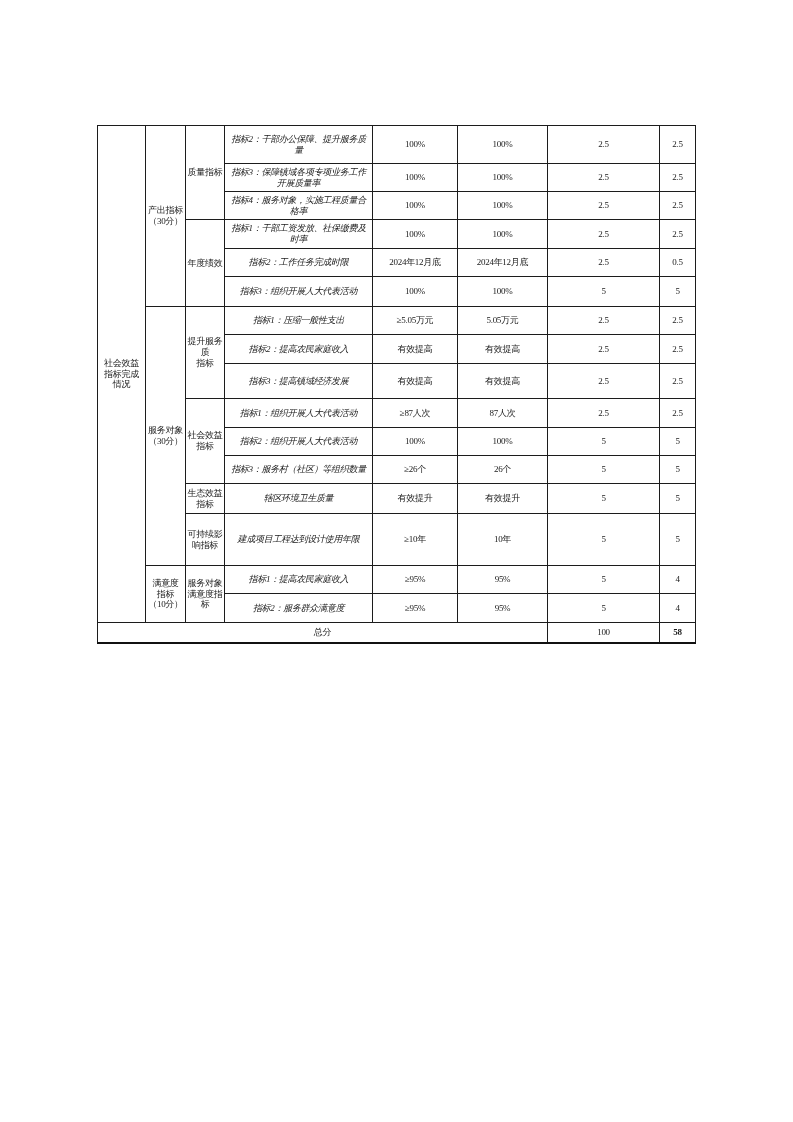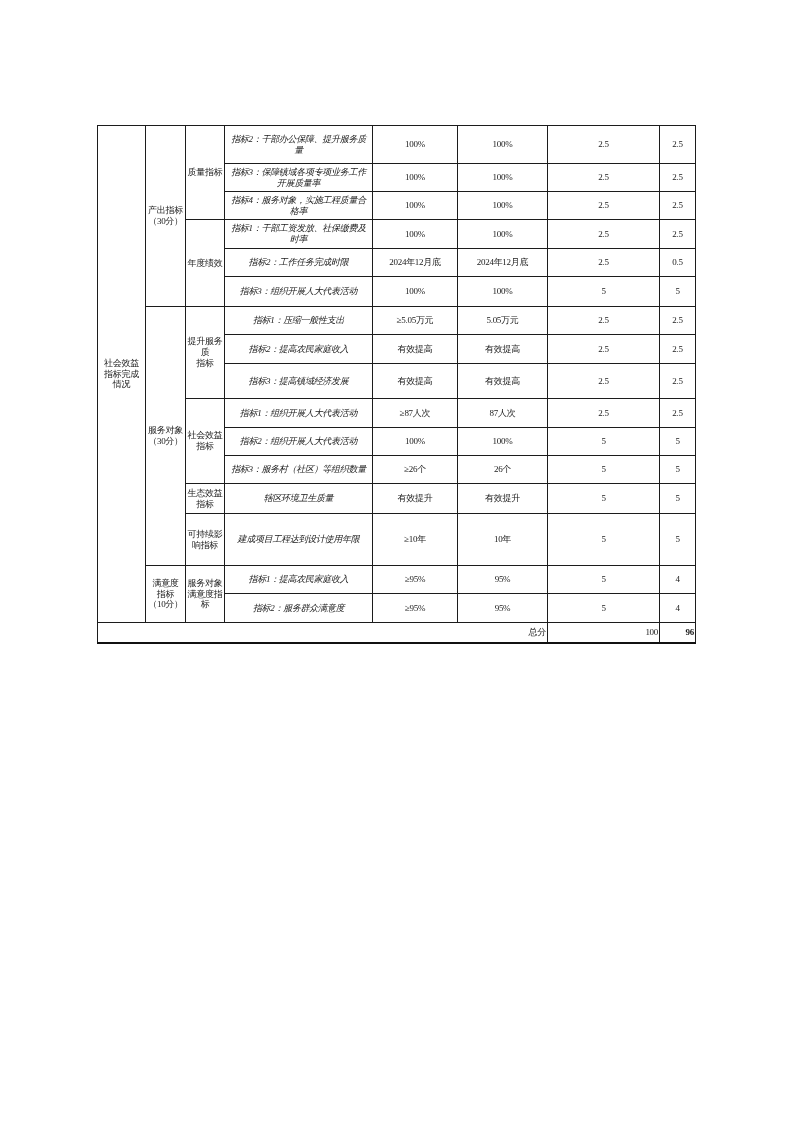--- a/index.html
+++ b/index.html
@@ -46,21 +46,20 @@
   td.section-label {
     vertical-align: top;
     padding-top: 120px;
   }
   td.cat-top {
     vertical-align: top;
     padding-top: 3px;
   }
   tr.total-row td {
     border-bottom: 2px solid #111111;
-    text-align: right;
   }
   table.perf {
     border-bottom: 2px solid #111111;
   }
   td.total-earned {
     border: 2px solid #111111;
     font-weight: bold;
   }
 </style>
 </head>
@@ -214,17 +213,17 @@
       <tr style="height:29px">
         <td class="indicator">指标2：服务群众满意度</td>
         <td>≥95%</td>
         <td>95%</td>
         <td>5</td>
         <td>4</td>
       </tr>
       <tr style="height:20px" class="total-row">
         <td colspan="6">总分</td>
         <td>100</td>
-        <td class="total-earned">96</td>
+        <td class="total-earned">58</td>
       </tr>
     </tbody>
   </table>
 </div>
 
 </body></html>

